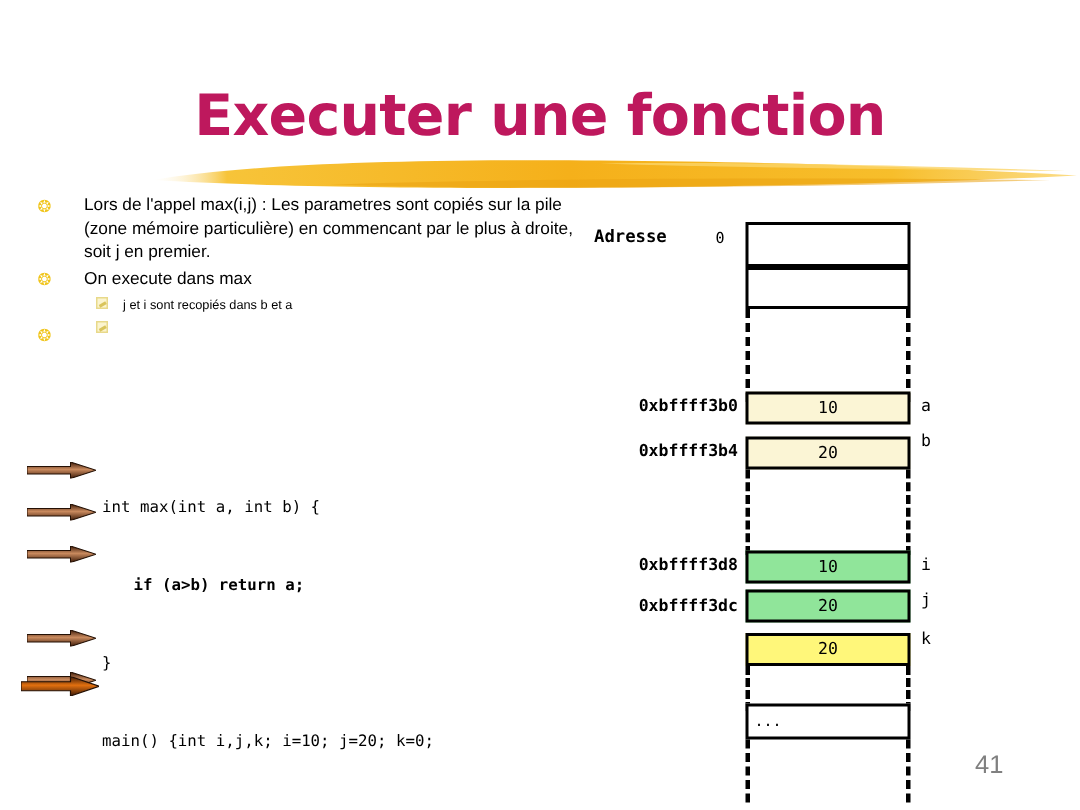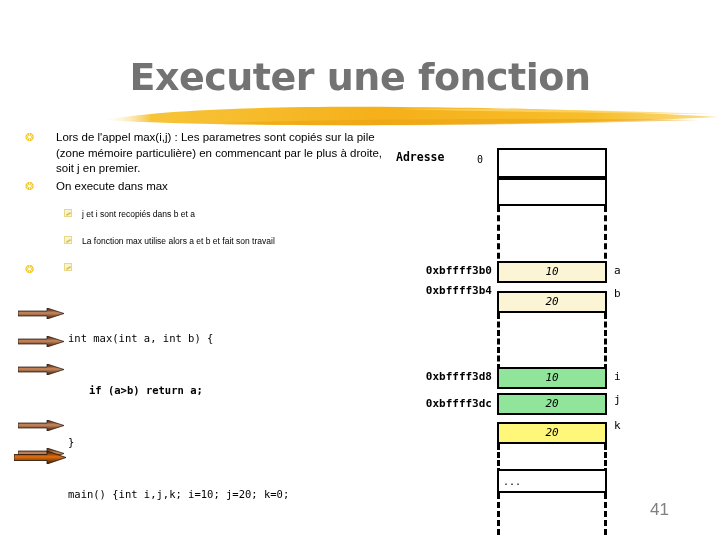--- a/index.html
+++ b/index.html
@@ -20,21 +20,21 @@
   #title {
     position: absolute;
     left: 0;
     top: 55px;
     width: 720px;
     text-align: center;
     font-family: "DejaVu Sans", sans-serif;
     font-weight: bold;
     font-size: 38px;
     letter-spacing: -0.5px;
-    color: #737373;
+    color: #be185d;
     white-space: nowrap;
   }
 
   
   #brush {
     position: absolute;
     left: 100px;
     top: 104px;
     width: 620px;
     height: 26px;
@@ -61,21 +61,21 @@
     left: 5px;
     top: 0px;
     color: #F0C419;
     font-size: 11px;
     line-height: 15.5px;
     font-family: "DejaVu Sans", sans-serif;
   }
   .b2 {
     position: relative;
     padding-left: 62px;
-    margin-top: 14px;
+    margin-top: 3px;
     font-size: 8.5px;
     line-height: 13px;
     color: #000000;
   }
   .b2 .mk2 {
     position: absolute;
     left: 44px;
     top: 1px;
     width: 8px;
     height: 8px;
@@ -150,21 +150,21 @@
     left: 101px;
     width: 110px;
     box-sizing: border-box;
     border: 2px solid #000000;
     background: #ffffff;
     font-family: "DejaVu Sans Mono", monospace;
     font-size: 11px;
     color: #000000;
     text-align: center;
   }
-  .cell.val { line-height: 18px; font-style: italic; }
+  .cell.val { line-height: 18px; }
   .dashleft, .dashright {
     position: absolute;
     width: 0;
     border-left: 3px dashed #000000;
   }
   .dashleft { left: 101px; }
   .dashright { left: 208px; }
   .addr {
     position: absolute;
     left: -2px;
@@ -231,24 +231,20 @@
     <div class="b1">
       <span class="mk">❂</span>
       <span>On execute dans max</span>
     </div>
     <div class="b2">
       <span class="mk2"></span>
       <span>j et i sont recopiés dans b et a</span>
     </div>
     <div class="b2">
       <span class="mk2"></span>
-      <span>La fonction max utilise alors a et b et fait son travail</span>
-    </div>
-    <div class="b2">
-      <span class="mk2"></span>
     </div>
     <div class="b1" style="margin-top:6px">
       <span class="mk">❂</span>
     </div>
   </div>
 
   <div id="code">
     <div class="ln">int max(int a, int b) {</div>
     <div class="ln ind1">if (a&gt;b) return a;</div>
     <div class="ln">}</div>
@@ -297,21 +293,21 @@
     <div class="cell" style="top:0px;height:30px"></div>
     <div class="cell" style="top:30px;height:28px"></div>
 
     <div class="dashleft" style="top:58px;height:62px"></div>
     <div class="dashright" style="top:58px;height:62px"></div>
 
     <div class="addr" style="top:116px">0xbffff3b0</div>
     <div class="cell val" style="top:113px;height:22px;background:#FBF5D5">10</div>
     <div class="vname" style="top:116px">a</div>
 
-    <div class="addr" style="top:136px">0xbffff3b4</div>
+    <div class="addr" style="top:146px">0xbffff3b4</div>
     <div class="cell val" style="top:143px;height:22px;background:#FBF5D5">20</div>
     <div class="vname" style="top:139px">b</div>
 
     <div class="dashleft" style="top:165px;height:57px"></div>
     <div class="dashright" style="top:165px;height:57px"></div>
 
     <div class="addr" style="top:222px">0xbffff3d8</div>
     <div class="cell val" style="top:219px;height:22px;background:#90E59A">10</div>
     <div class="vname" style="top:222px">i</div>
 

